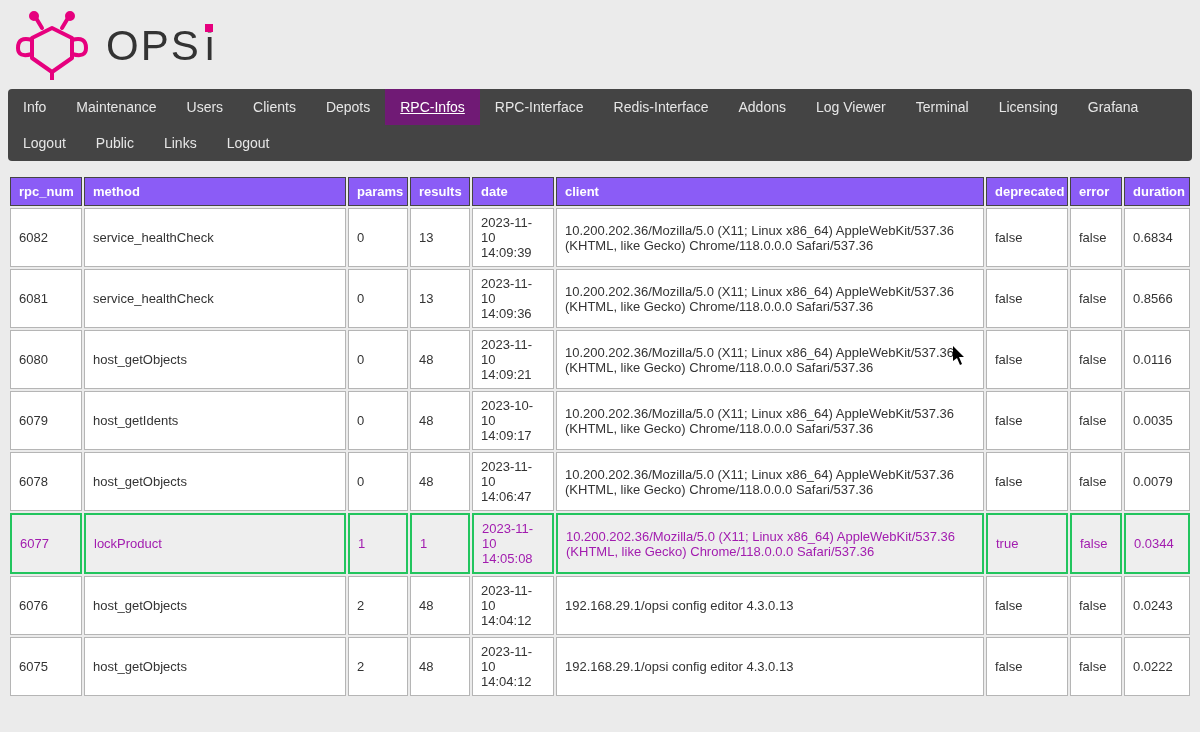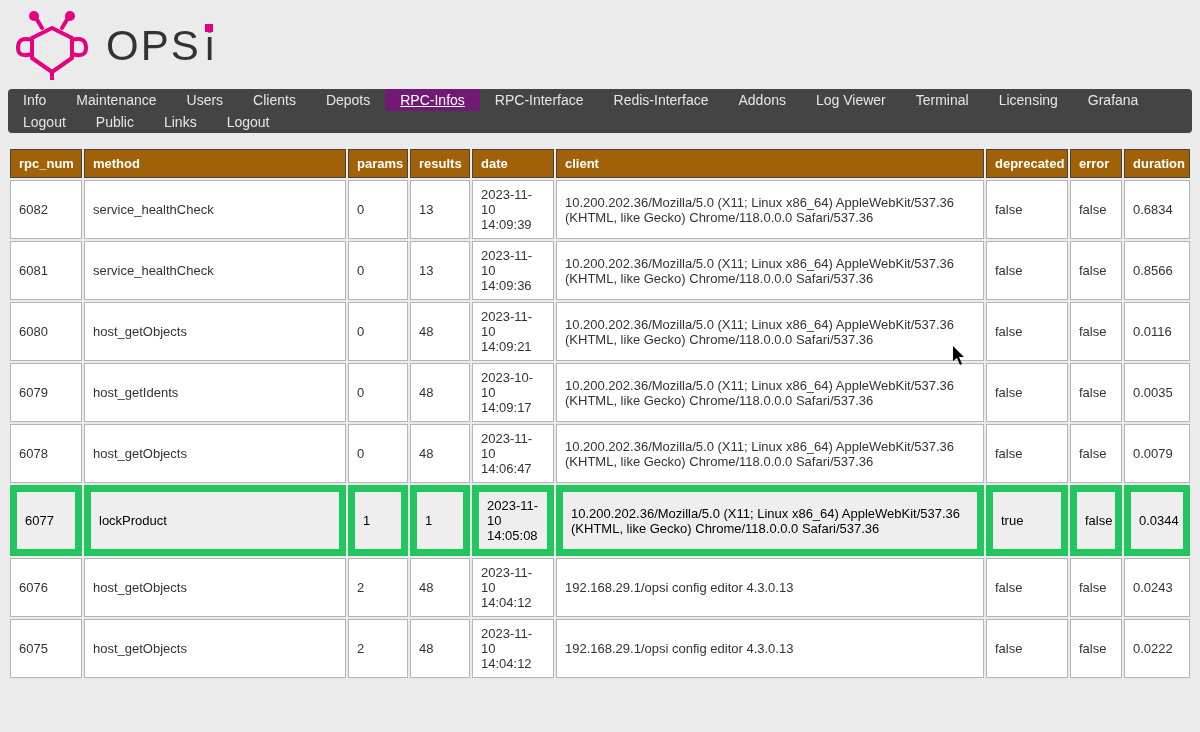--- a/index.html
+++ b/index.html
@@ -30,60 +30,60 @@
     background: #444;
     border-radius: 4px;
     padding: 0;
     display: flex;
     flex-wrap: wrap;
   }
   .navbar a {
     display: inline-block;
     color: #e6e6e6;
     text-decoration: none;
-    padding: 3px 15px;
+    padding: 10px 15px;
     font-size: 14px;
     cursor: pointer;
   }
   .navbar a.active {
     background: #701a75;
     color: #fff;
     text-decoration: underline;
   }
 
   .table-wrap {
     margin-top: 14px;
   }
   table {
     border-collapse: separate;
     border-spacing: 2px;
     width: 100%;
     table-layout: fixed;
   }
   th {
-    background: #a16207;
+    background: #8b5cf6;
     color: #fff;
     font-weight: 700;
     text-align: left;
     padding: 6px 8px;
     font-size: 13px;
     border: 1px solid #444;
   }
   td {
     background: #fff;
     border: 1px solid #b5b5b5;
     padding: 6px 8px;
     font-size: 13px;
     vertical-align: middle;
     overflow: hidden;
   }
   tr.highlight td {
     background: #eee;
-    color: #000000;
-    border: 7px solid #22c55e;
+    color: #a21caf;
+    border: 2px solid #22c55e;
   }
   .col-rpcnum   { width: 72px; }
   .col-method   { width: 262px; }
   .col-params   { width: 60px; }
   .col-results  { width: 60px; }
   .col-date     { width: 82px; }
   .col-client   {  }
   .col-depr     { width: 82px; }
   .col-error    { width: 52px; }
   .col-duration { width: 66px; }

